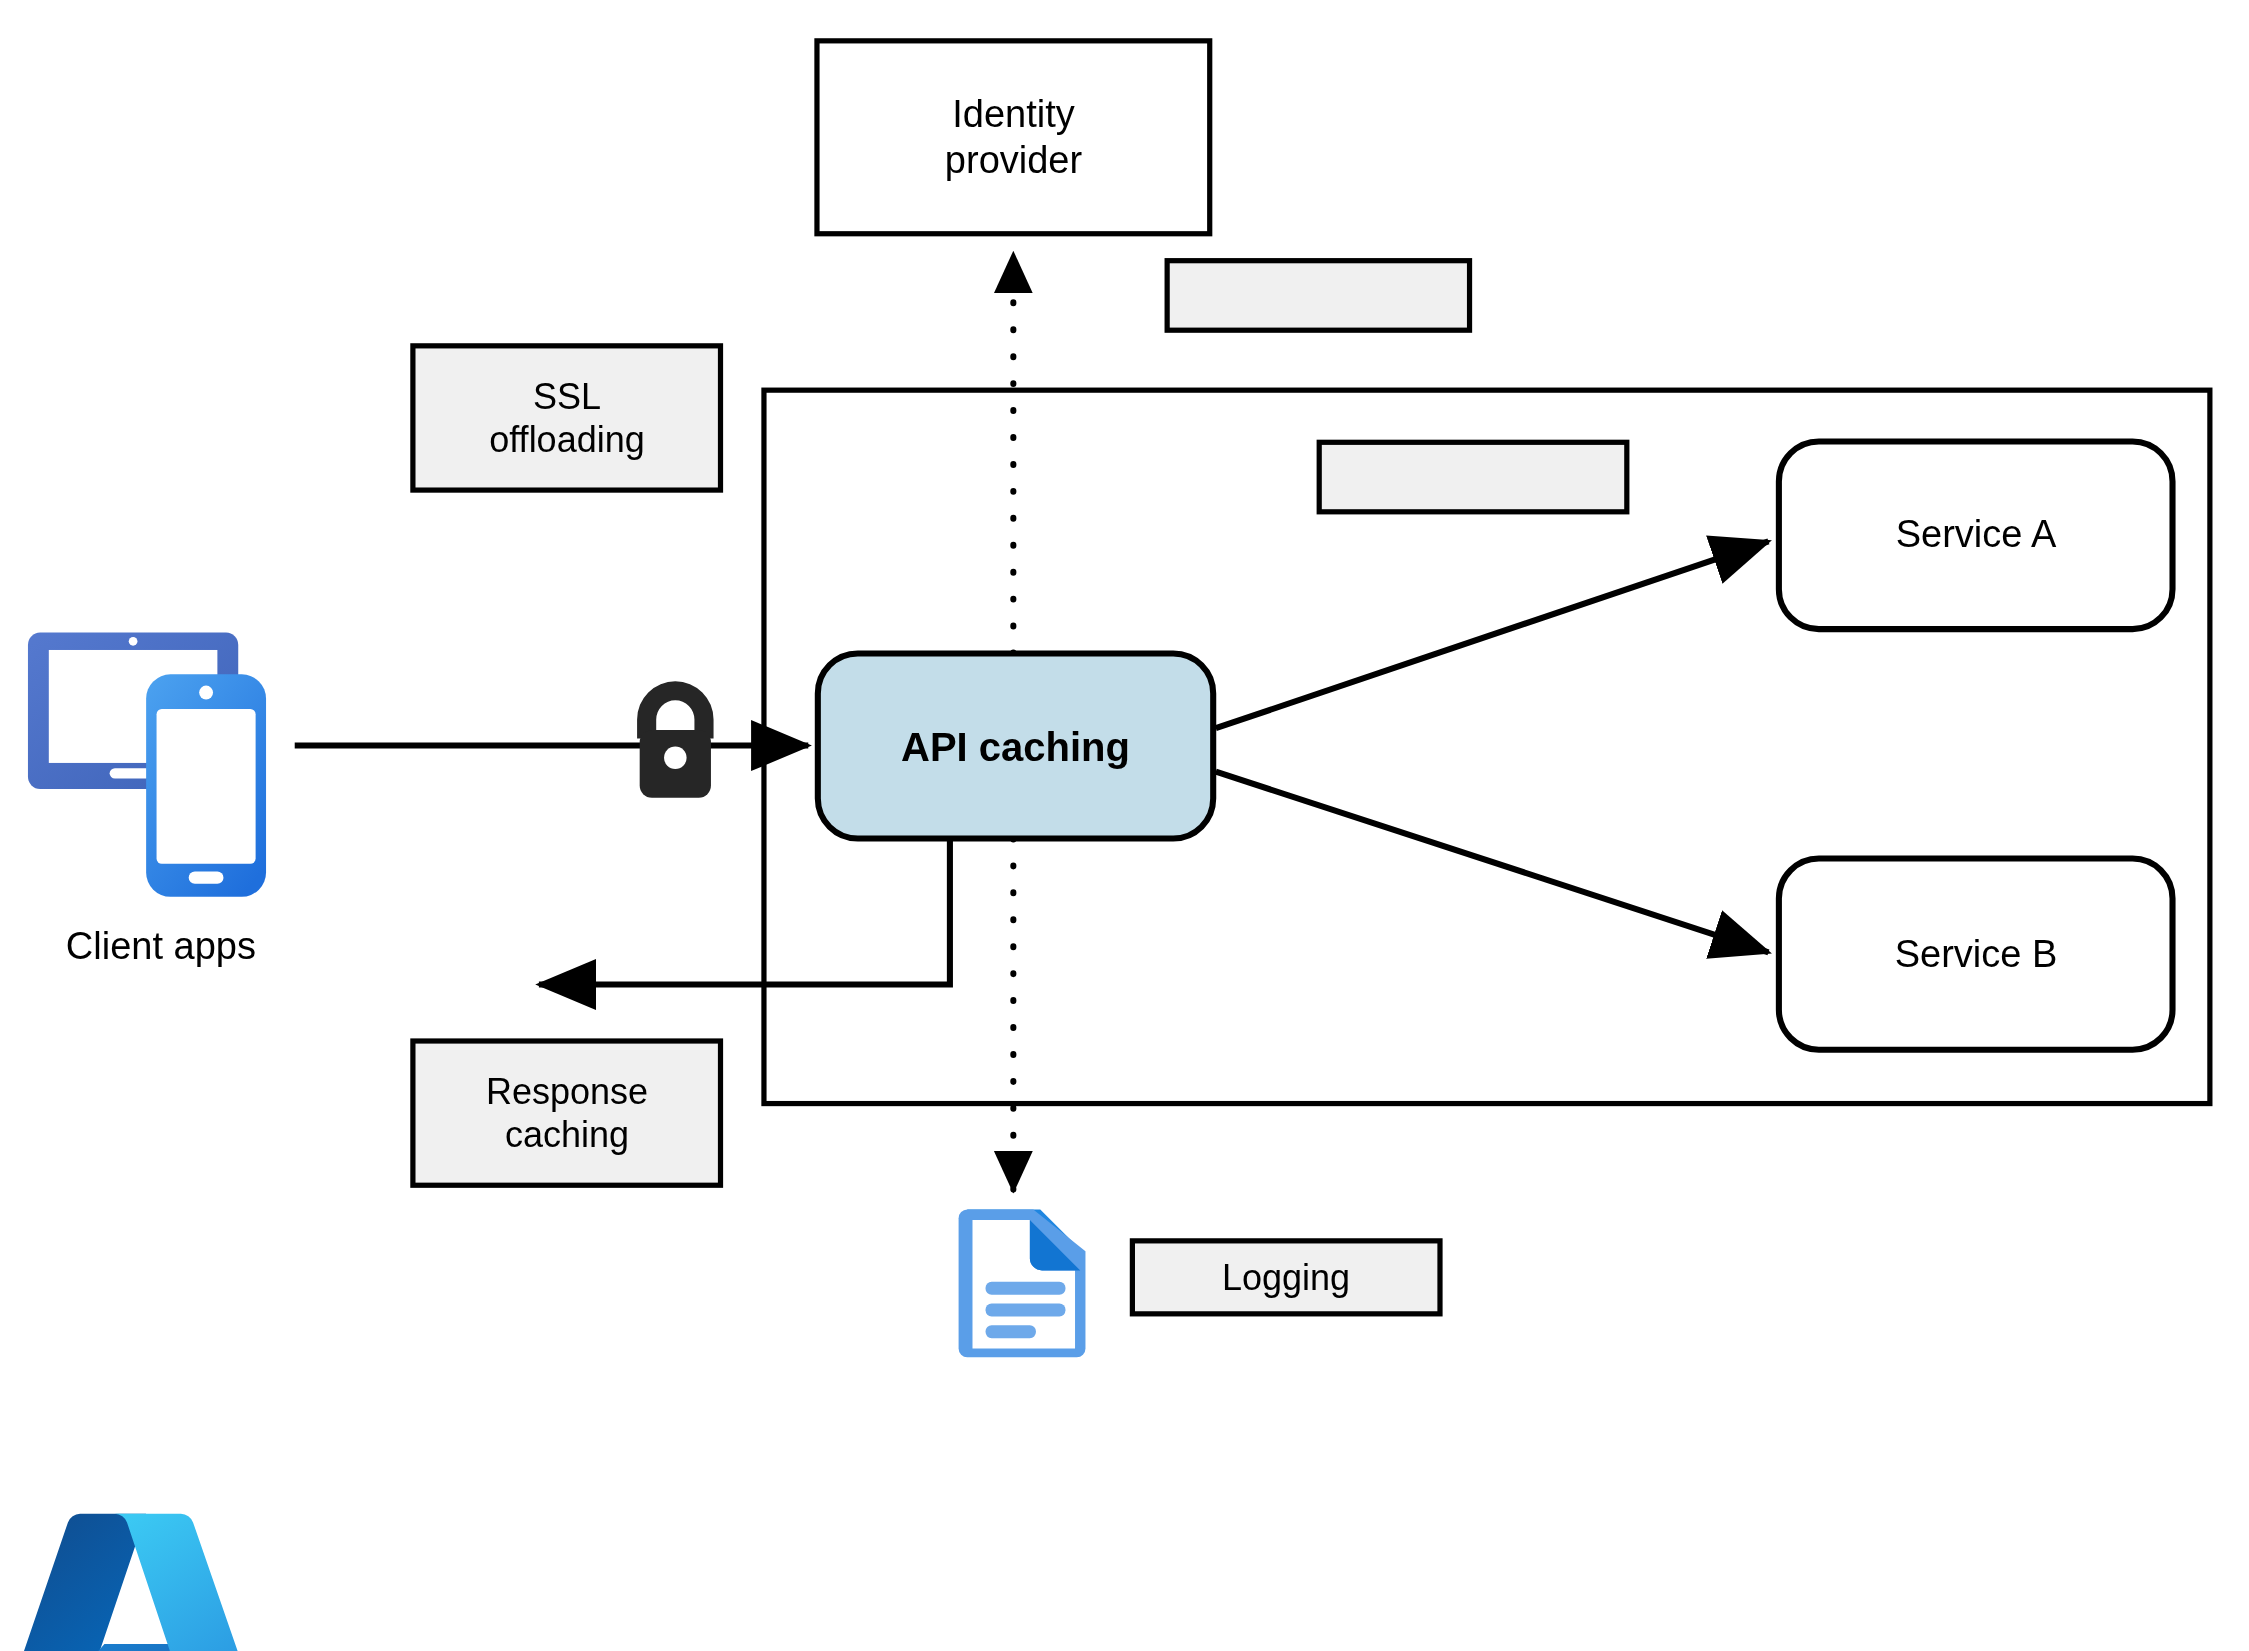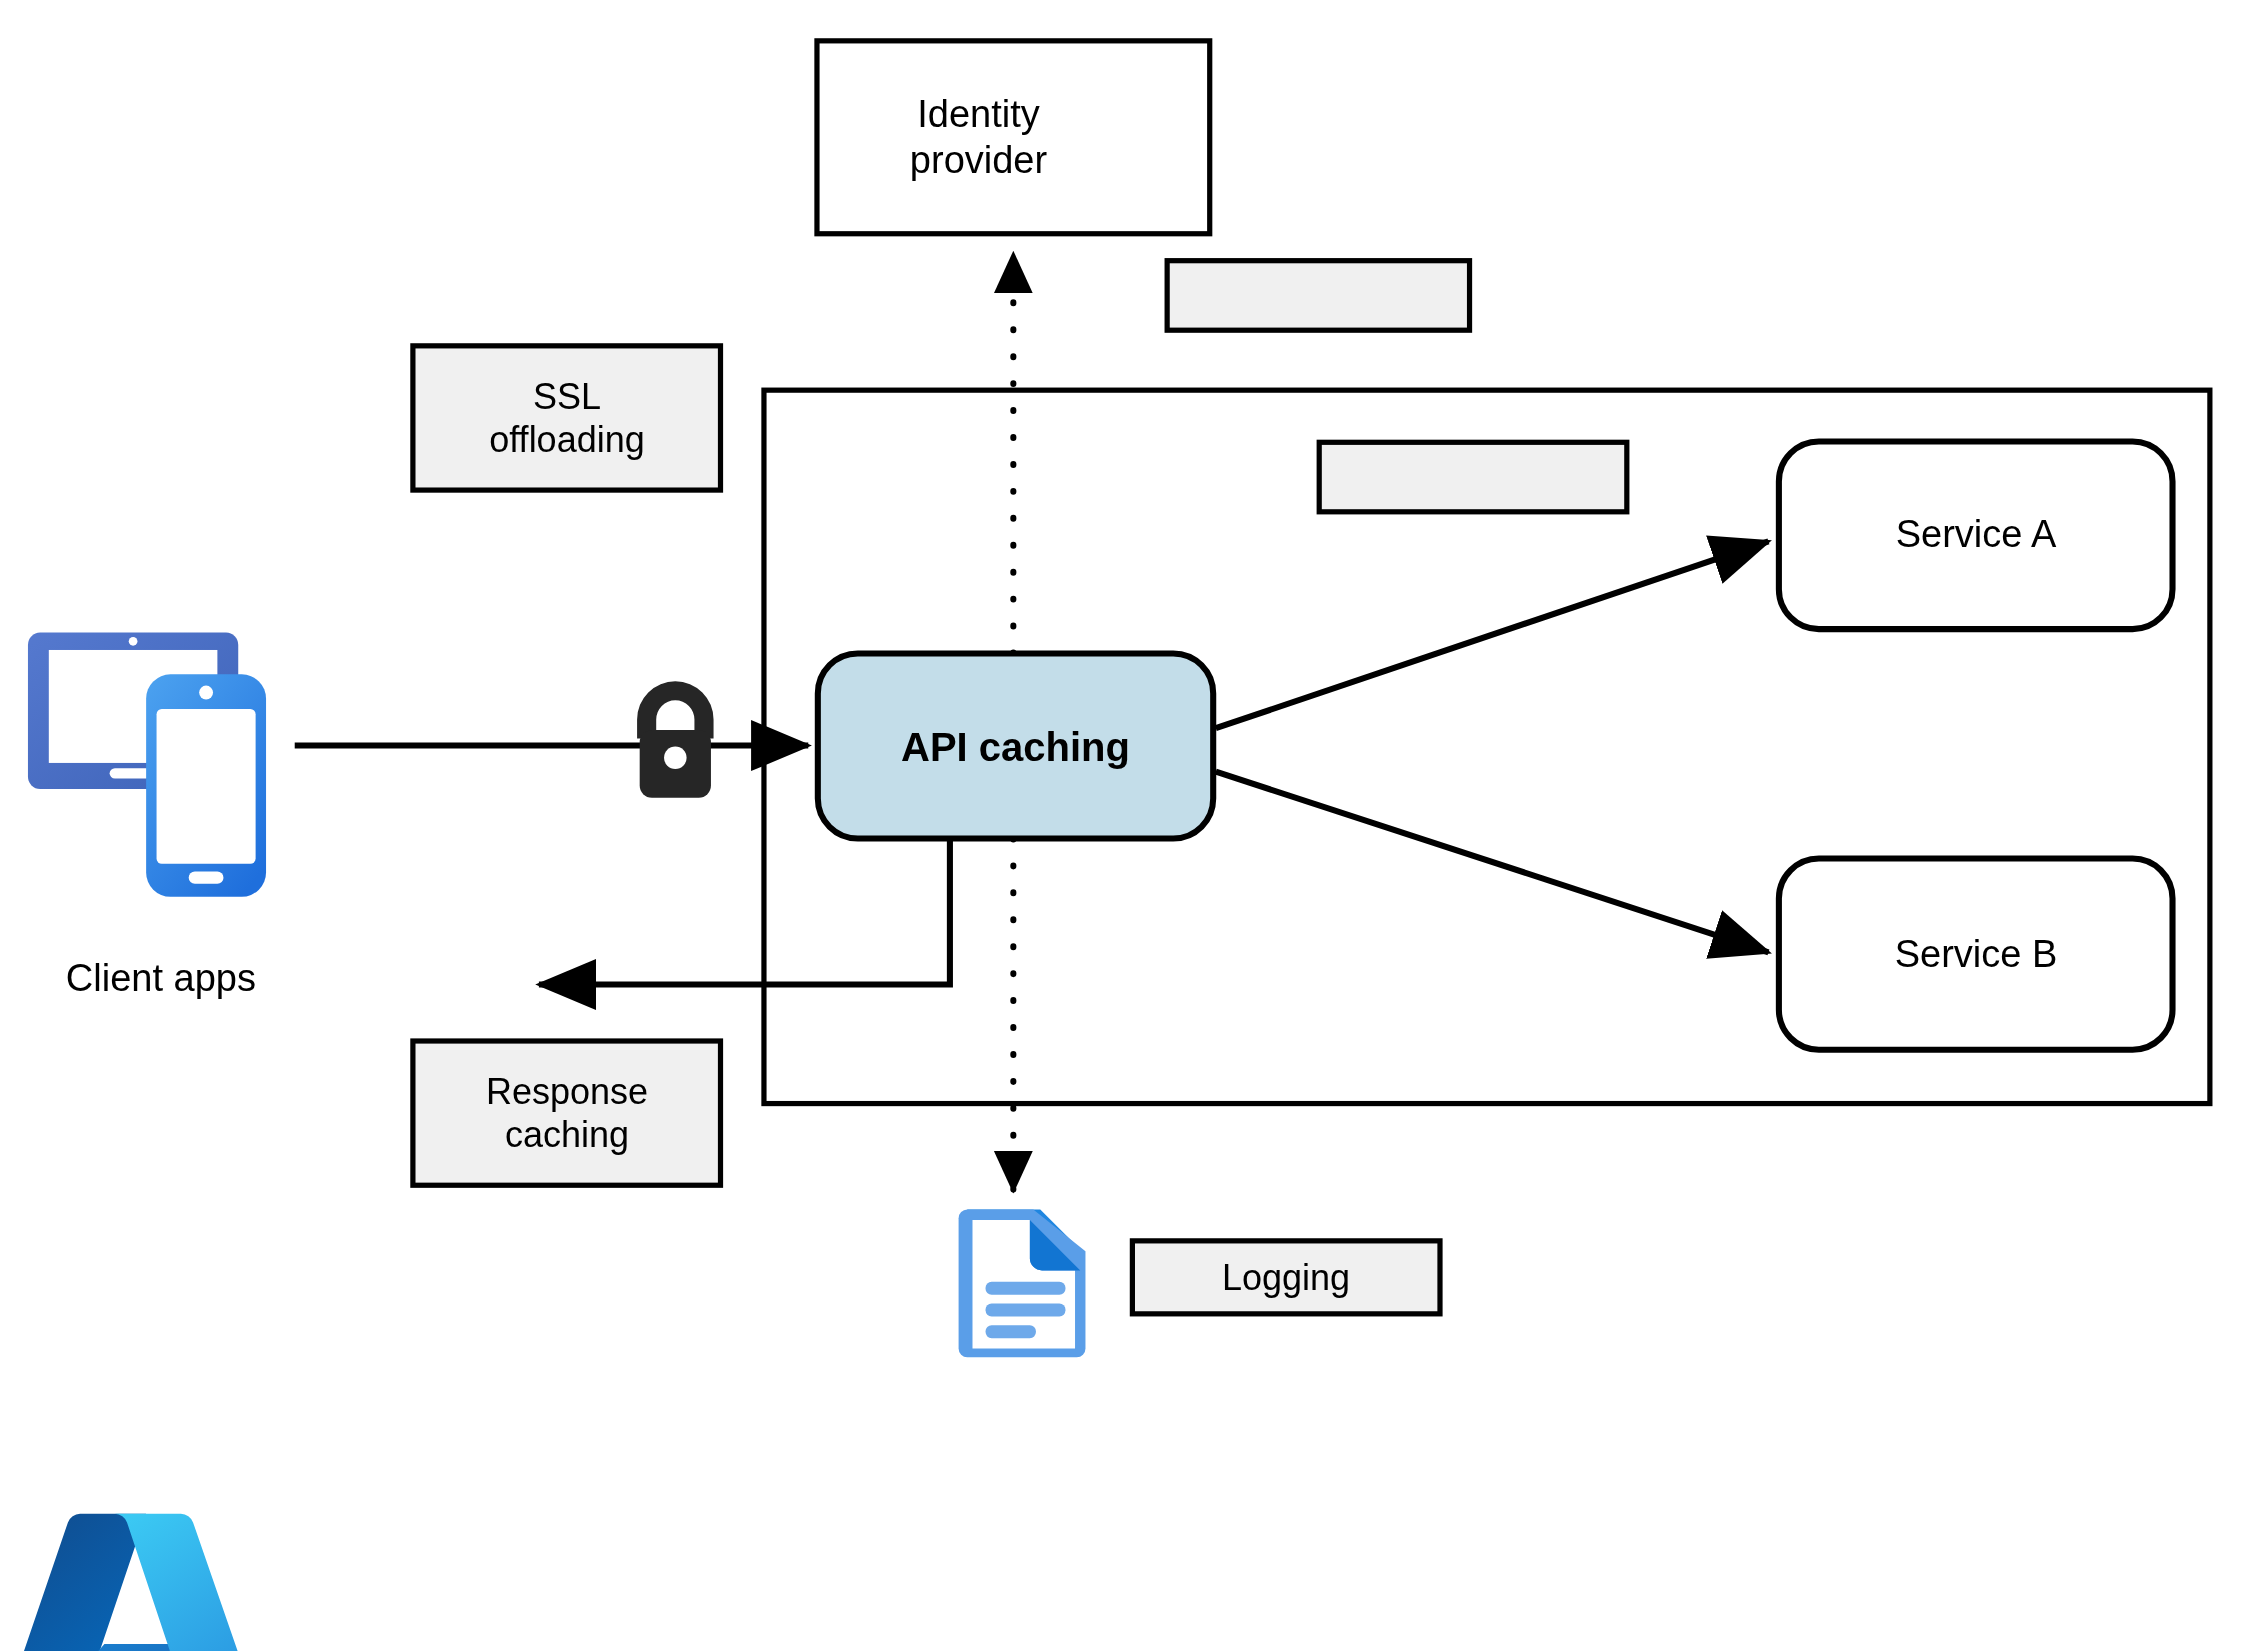--- a/index.html
+++ b/index.html
@@ -41,38 +41,38 @@
     pointer-events: none;
     white-space: pre-line;
   }
 
   .box-text-lg   { font-size: 38px; font-weight: 400; }
   .box-text-bold { font-size: 40px; font-weight: 700; }
   .tag-text      { font-size: 36px; font-weight: 400; }
   .caption-text  { font-size: 38px; font-weight: 400; }
 
   
-  #identity-provider-label { left: 782px; top: 41px;  width: 393px; height: 193px; }
+  #identity-provider-label { left: 817px; top: 41px;  width: 393px; height: 193px; }
 
   
   #api-gateway-label       { left: 818px; top: 654px; width: 395px; height: 185px; }
 
   
   #service-a-label         { left: 1779px; top: 441px; width: 394px; height: 188px; }
   #service-b-label         { left: 1779px; top: 859px; width: 394px; height: 191px; }
 
   
   #tag-ssl-offloading      { left: 413px;  top: 346px;  width: 308px; height: 144px; text-align: center; }
   #tag-authentication      { left: 1167px; top: 261px;  width: 302px; height: 70px;  }
   #tag-routing             { left: 1319px; top: 442px;  width: 308px; height: 70px;  }
   #tag-response-caching    { left: 413px;  top: 1041px; width: 308px; height: 144px; }
   #tag-logging             { left: 1132px; top: 1241px; width: 308px; height: 73px;  }
 
   
-  #client-apps-caption     { left: 17.4px;  top: 921px; width: 287px; height: 52px; margin-top: 32px; }
+  #client-apps-caption     { left: 17.4px;  top: 921px; width: 287px; height: 52px; }
 
   
   #azure-wordmark {
     position: absolute;
     left: 155px;
     top: 1497px;
     width: 226px;
     height: 130px;
     display: flex;
     flex-direction: column;

